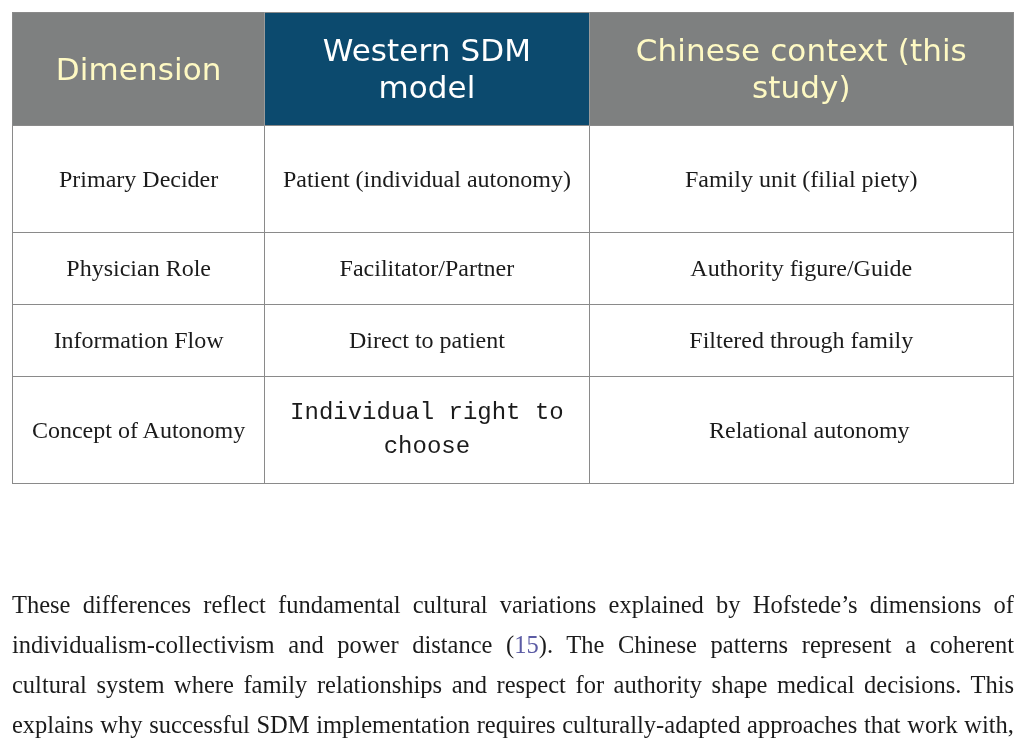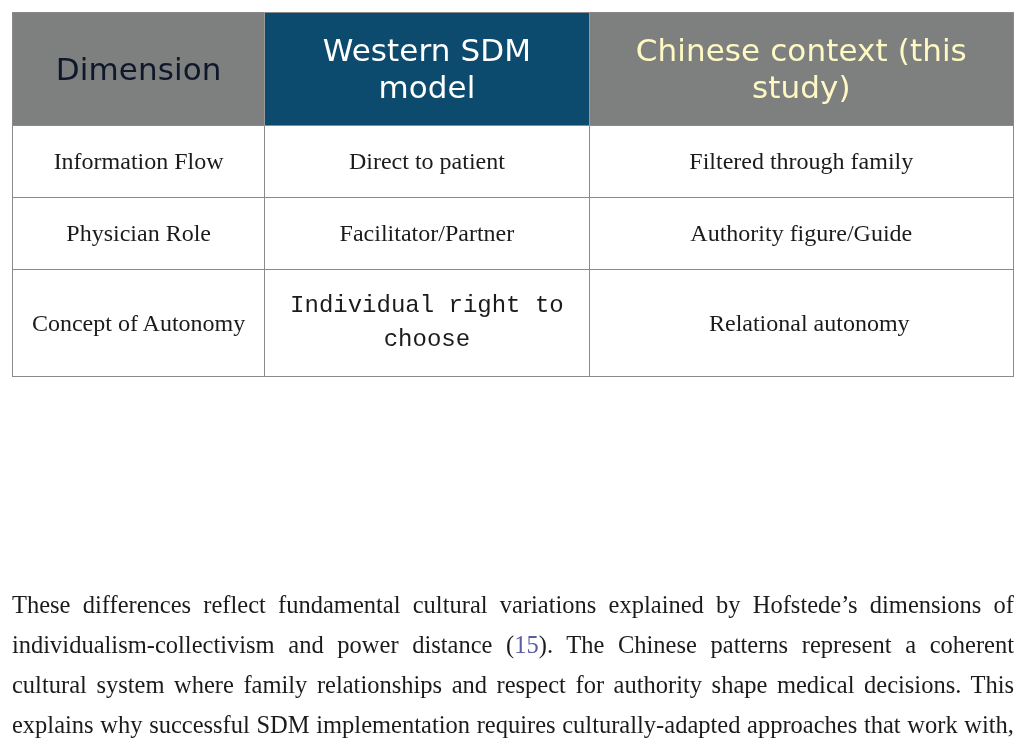--- a/index.html
+++ b/index.html
@@ -107,35 +107,40 @@
 
   <div class="table-wrap">
     <table class="sdm-table">
       <colgroup>
         <col class="c1">
         <col class="c2">
         <col class="c3">
       </colgroup>
       <thead>
         <tr class="header-row">
-          <th style="background: rgb(126, 128, 128); color: #0f172a;">Dimension</th>
+          <th style="background: rgb(126, 128, 128); color: #fef9c3;">Dimension</th>
           <th style="background: #0c4a6e; color: rgb(255, 255, 255);">Western SDM model</th>
           <th style="background: rgb(126, 128, 128); color: #fef9c3;">Chinese context (this study)</th>
         </tr>
       </thead>
       <tbody>
-        <tr class="r-short">
-          <td style="border-top-color: rgb(138, 138, 138);">Information Flow</td>
-          <td style="border-top-color: rgb(138, 138, 138);">Direct to patient</td>
-          <td style="border-top-color: rgb(138, 138, 138);">Filtered through family</td>
+        <tr class="r-tall">
+          <td style="border-top-color: rgb(138, 138, 138);">Primary Decider</td>
+          <td style="border-top-color: rgb(138, 138, 138);">Patient (individual autonomy)</td>
+          <td style="border-top-color: rgb(138, 138, 138);">Family unit (filial piety)</td>
         </tr>
         <tr class="r-short">
           <td style="border-top-color: rgb(138, 138, 138);">Physician Role</td>
           <td style="border-top-color: rgb(138, 138, 138);">Facilitator/Partner</td>
           <td style="border-top-color: rgb(138, 138, 138);">Authority figure/Guide</td>
+        </tr>
+        <tr class="r-short">
+          <td style="border-top-color: rgb(138, 138, 138);">Information Flow</td>
+          <td style="border-top-color: rgb(138, 138, 138);">Direct to patient</td>
+          <td style="border-top-color: rgb(138, 138, 138);">Filtered through family</td>
         </tr>
         <tr class="r-tall">
           <td style="border-top-color: rgb(138, 138, 138);">Concept of Autonomy</td>
           <td style="border-top-color: rgb(138, 138, 138); font-family: Liberation Mono, monospace;">Individual right to choose</td>
           <td style="border-top-color: rgb(138, 138, 138); padding-left: 30px;">Relational autonomy</td>
         </tr>
       </tbody>
     </table>
   </div>
 

